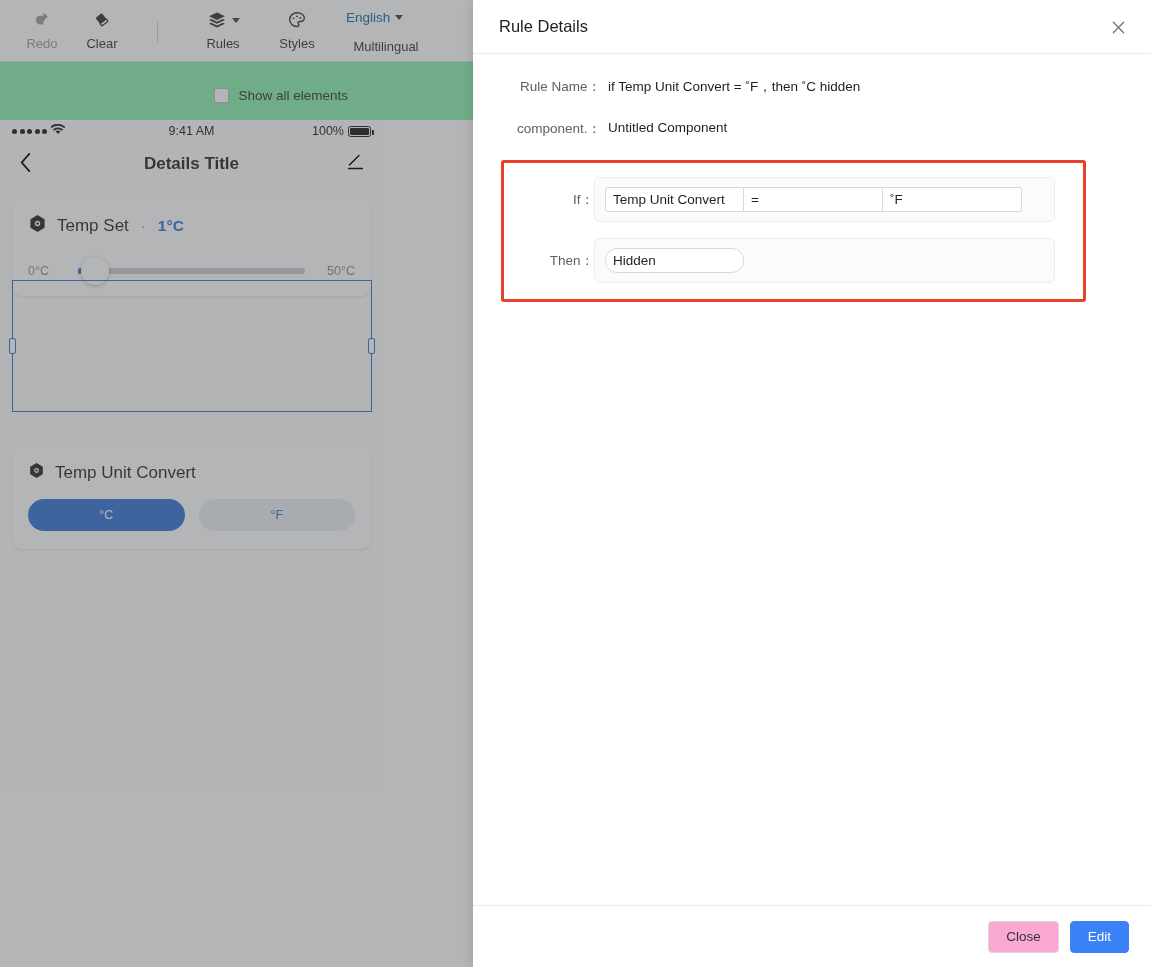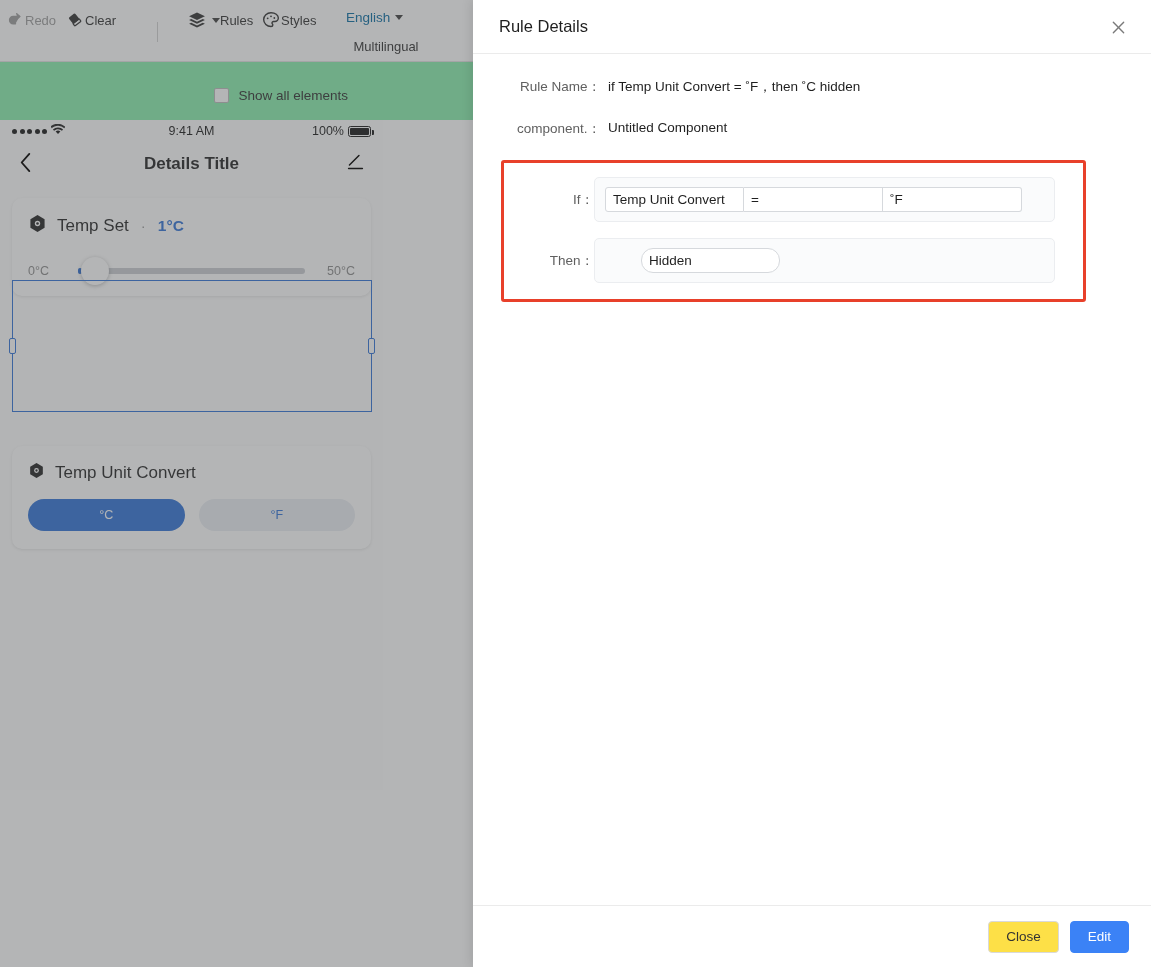--- a/index.html
+++ b/index.html
@@ -16,21 +16,21 @@
     position: absolute; left: 0; top: 0; width: 473px; height: 967px;
     background: #ffffff;
   }
   .toolbar {
     position: relative; height: 62px; width: 473px;
     background: #ffffff;
     border-bottom: 1px solid #e3e3e3;
   }
   .tool {
     position: absolute; top: 5px;
-    display: flex; align-items: center;
+    display: flex; flex-direction: column; align-items: center;
     width: 72px; cursor: pointer; user-select: none;
   }
   .tool .glyph { height: 30px; display: flex; align-items: center; justify-content: center; }
   .tool .tlabel { font-size: 13px; color: #2b2b2b; margin-top: 2px; line-height: 14px; }
   .tool.disabled .tlabel { color: #9a9a9a; }
   .tool.disabled svg { stroke: #9a9a9a; fill: #9a9a9a; }
   .caret {
     width: 0; height: 0; border-left: 4.5px solid transparent; border-right: 4.5px solid transparent;
     border-top: 5px solid #3c3c3c; display: inline-block; margin-left: 5px; vertical-align: middle;
   }
@@ -178,31 +178,31 @@
     padding: 9px 10px; display: flex;
   }
   .field {
     height: 25px; border: 1px solid #d6d9dd; background: #ffffff;
     display: flex; align-items: center; padding: 0 7px;
     font-size: 13.5px; color: #1f1f1f; cursor: pointer;
   }
   .f1 { width: 139px; border-radius: 3px 0 0 3px; }
   .f2 { width: 139px; border-left: none; }
   .f3 { width: 139px; border-left: none; border-radius: 0 3px 3px 0; }
-  .fsolo { width: 139px; border-radius: 12px; margin-left: 36px; }
+  .fsolo { width: 139px; border-radius: 12px; }
 
   .mfoot {
     flex: 0 0 62px; border-top: 1px solid #ebebeb;
     display: flex; align-items: center; justify-content: flex-end; gap: 11px; padding: 0 22px;
   }
   .btn {
     height: 32px; padding: 0 17px; border-radius: 4px; font-size: 13.5px;
     display: flex; align-items: center; justify-content: center; cursor: pointer;
   }
-  .btn.secondary { background: #fde047; border: 1px solid #d9d9d9; color: #333; }
+  .btn.secondary { background: #f9a8d4; border: 1px solid #d9d9d9; color: #333; }
   .btn.primary { background: #3b82f6; color: #ffffff; border: 1px solid #3b82f6; }
 </style>
 </head>
 <body>
 
 <div id="root">
 
   <div class="editor">
 
     <div class="toolbar">

